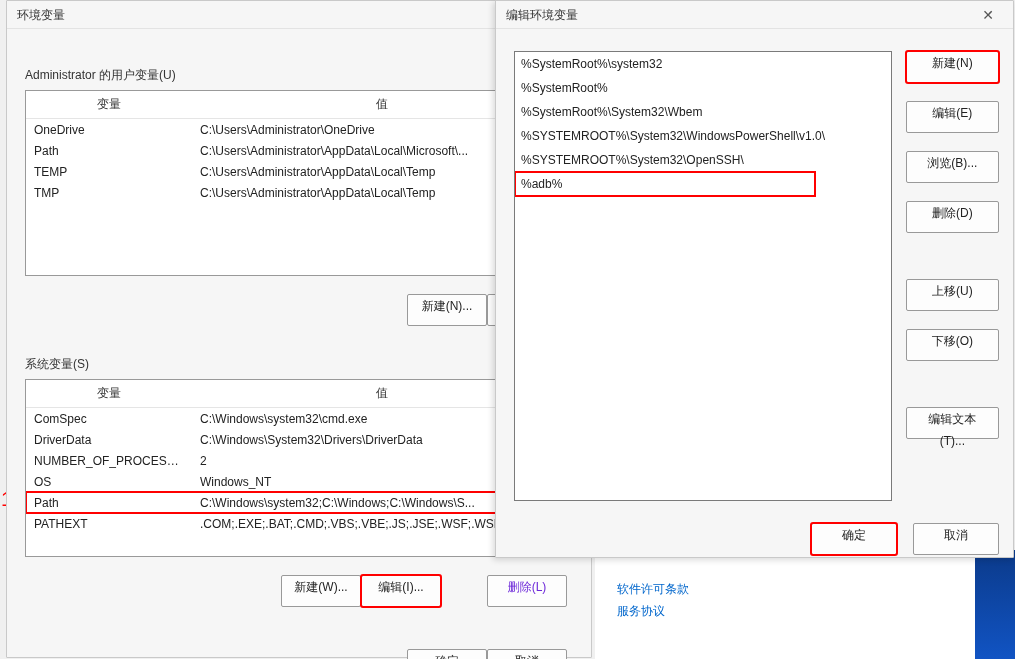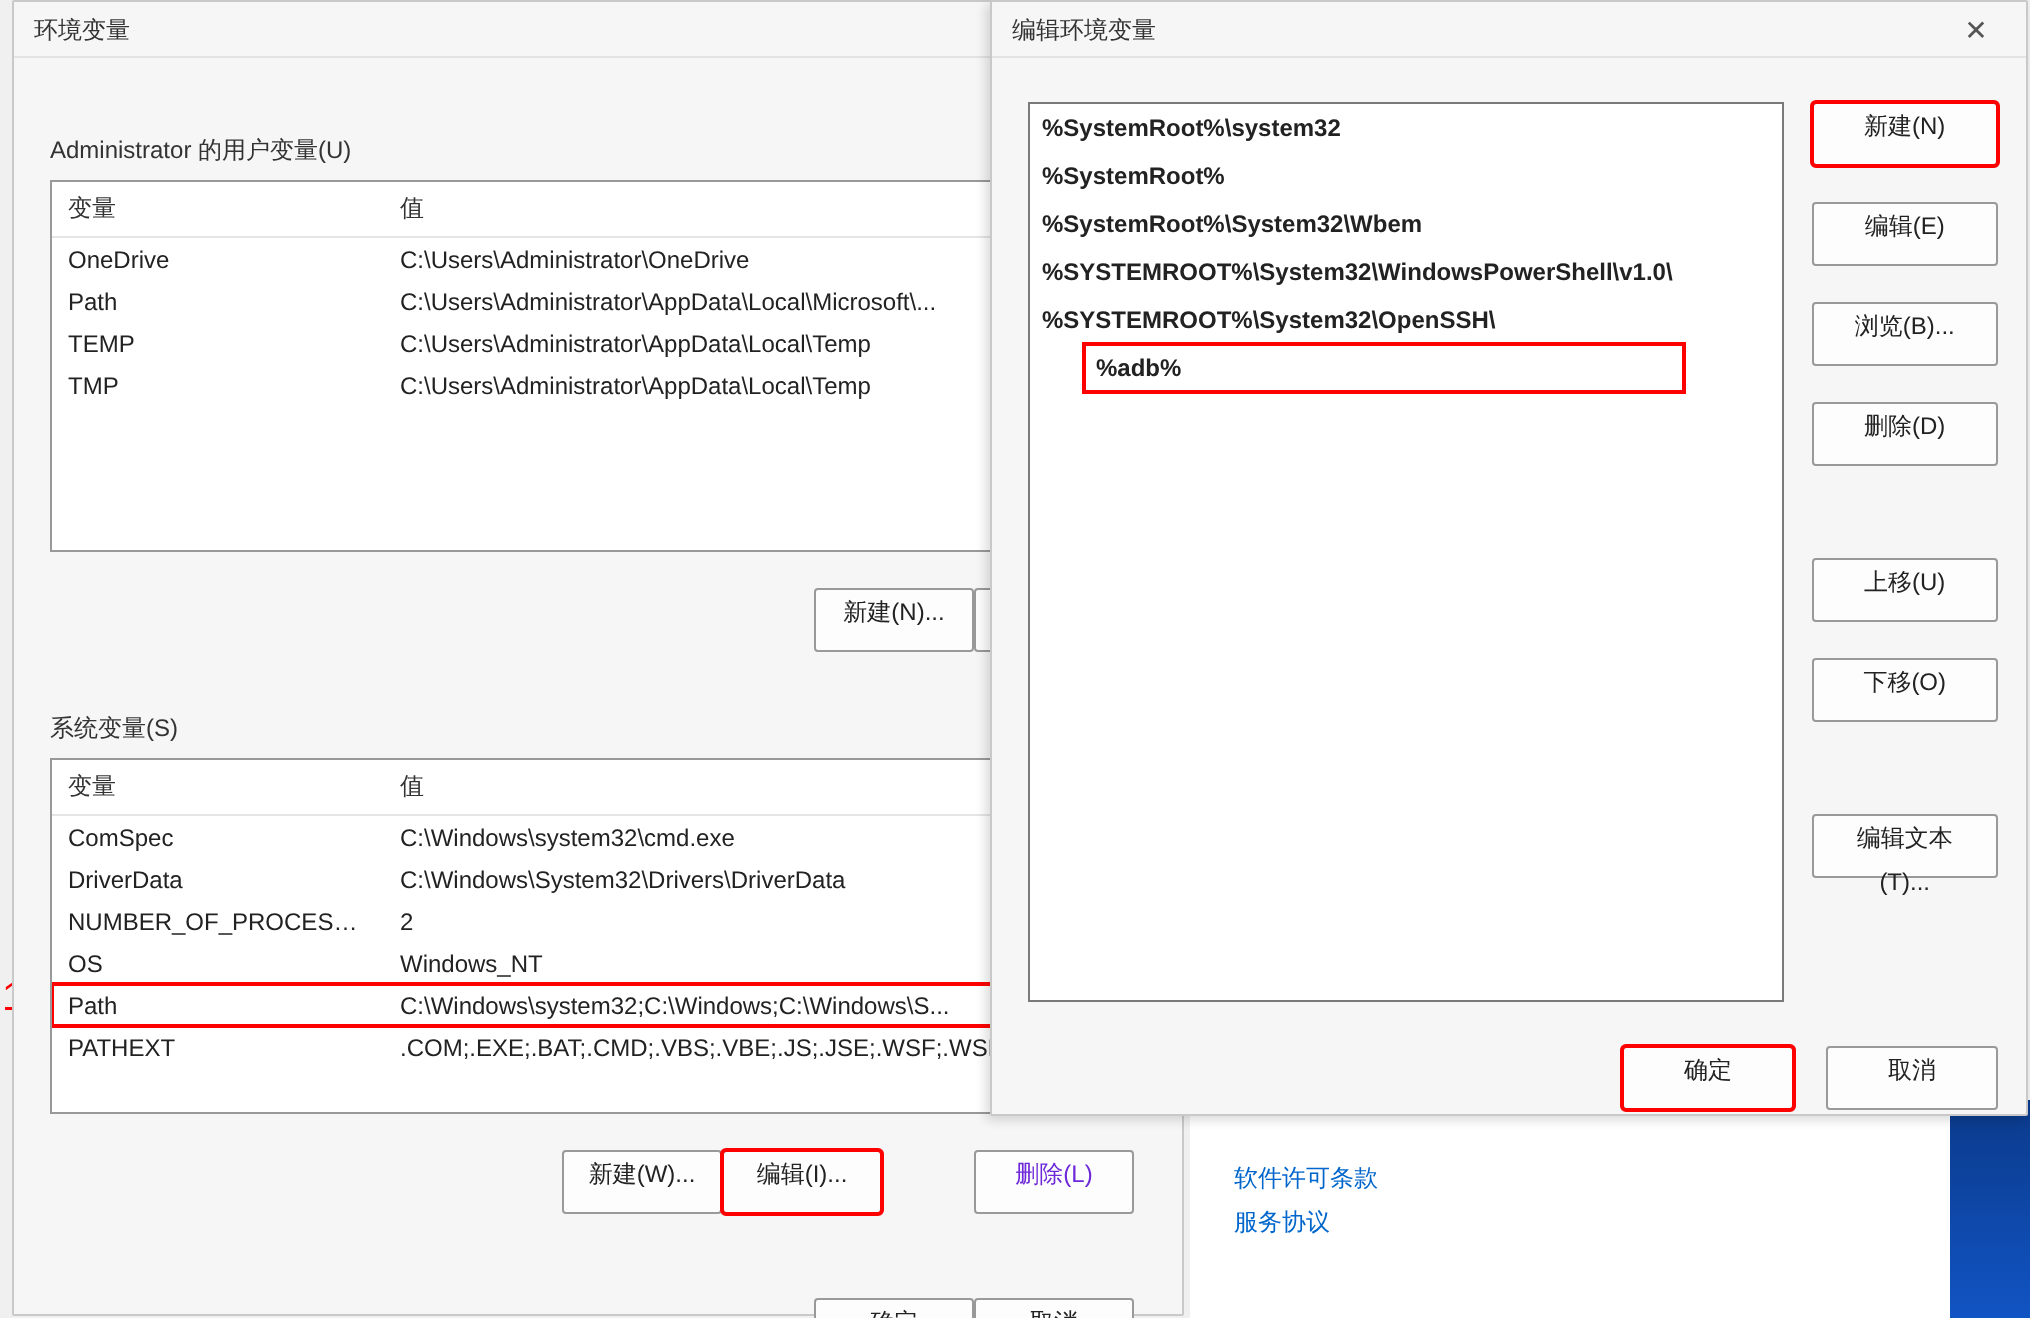--- a/index.html
+++ b/index.html
@@ -45,20 +45,21 @@
   }
   .tablebox {
     border: 1px solid #999;
     background: #fff;
     overflow: hidden;
   }
   .thead {
     display: flex;
     background: #fff;
     border-bottom: 1px solid #e5e5e5;
+    text-align: center;
   }
   .thead .cell {
     padding: 5px 8px;
     font-size: 12px;
     color: #333;
   }
   .row {
     display: flex;
     font-size: 12px;
     color: #222;
@@ -127,28 +128,26 @@
     height: 450px;
     border: 1px solid #7a7a7a;
     background: #fff;
     overflow: hidden;
   }
   #dlg2 .listrow {
     padding: 5px 8px 5px 6px;
     font-size: 12px;
     color: #222;
     white-space: nowrap;
-    font-weight: bold;
   }
   #dlg2 .sidecol { display: flex; flex-direction: column; gap: 18px; }
   #dlg2 .footer { display:flex; justify-content:flex-end; gap:16px; padding: 22px 14px 0 0; }
   .sel-input {
     outline: 2px solid #f00;
     outline-offset: -1px;
-    margin-left: 27px;
   }
 </style>
 </head>
 <body>
 
 <div class="bg-strip">
   <div style="padding:28px 0 0 22px; line-height:22px;">
     <div class="link">软件许可条款</div>
     <div class="link">服务协议</div>
   </div>

